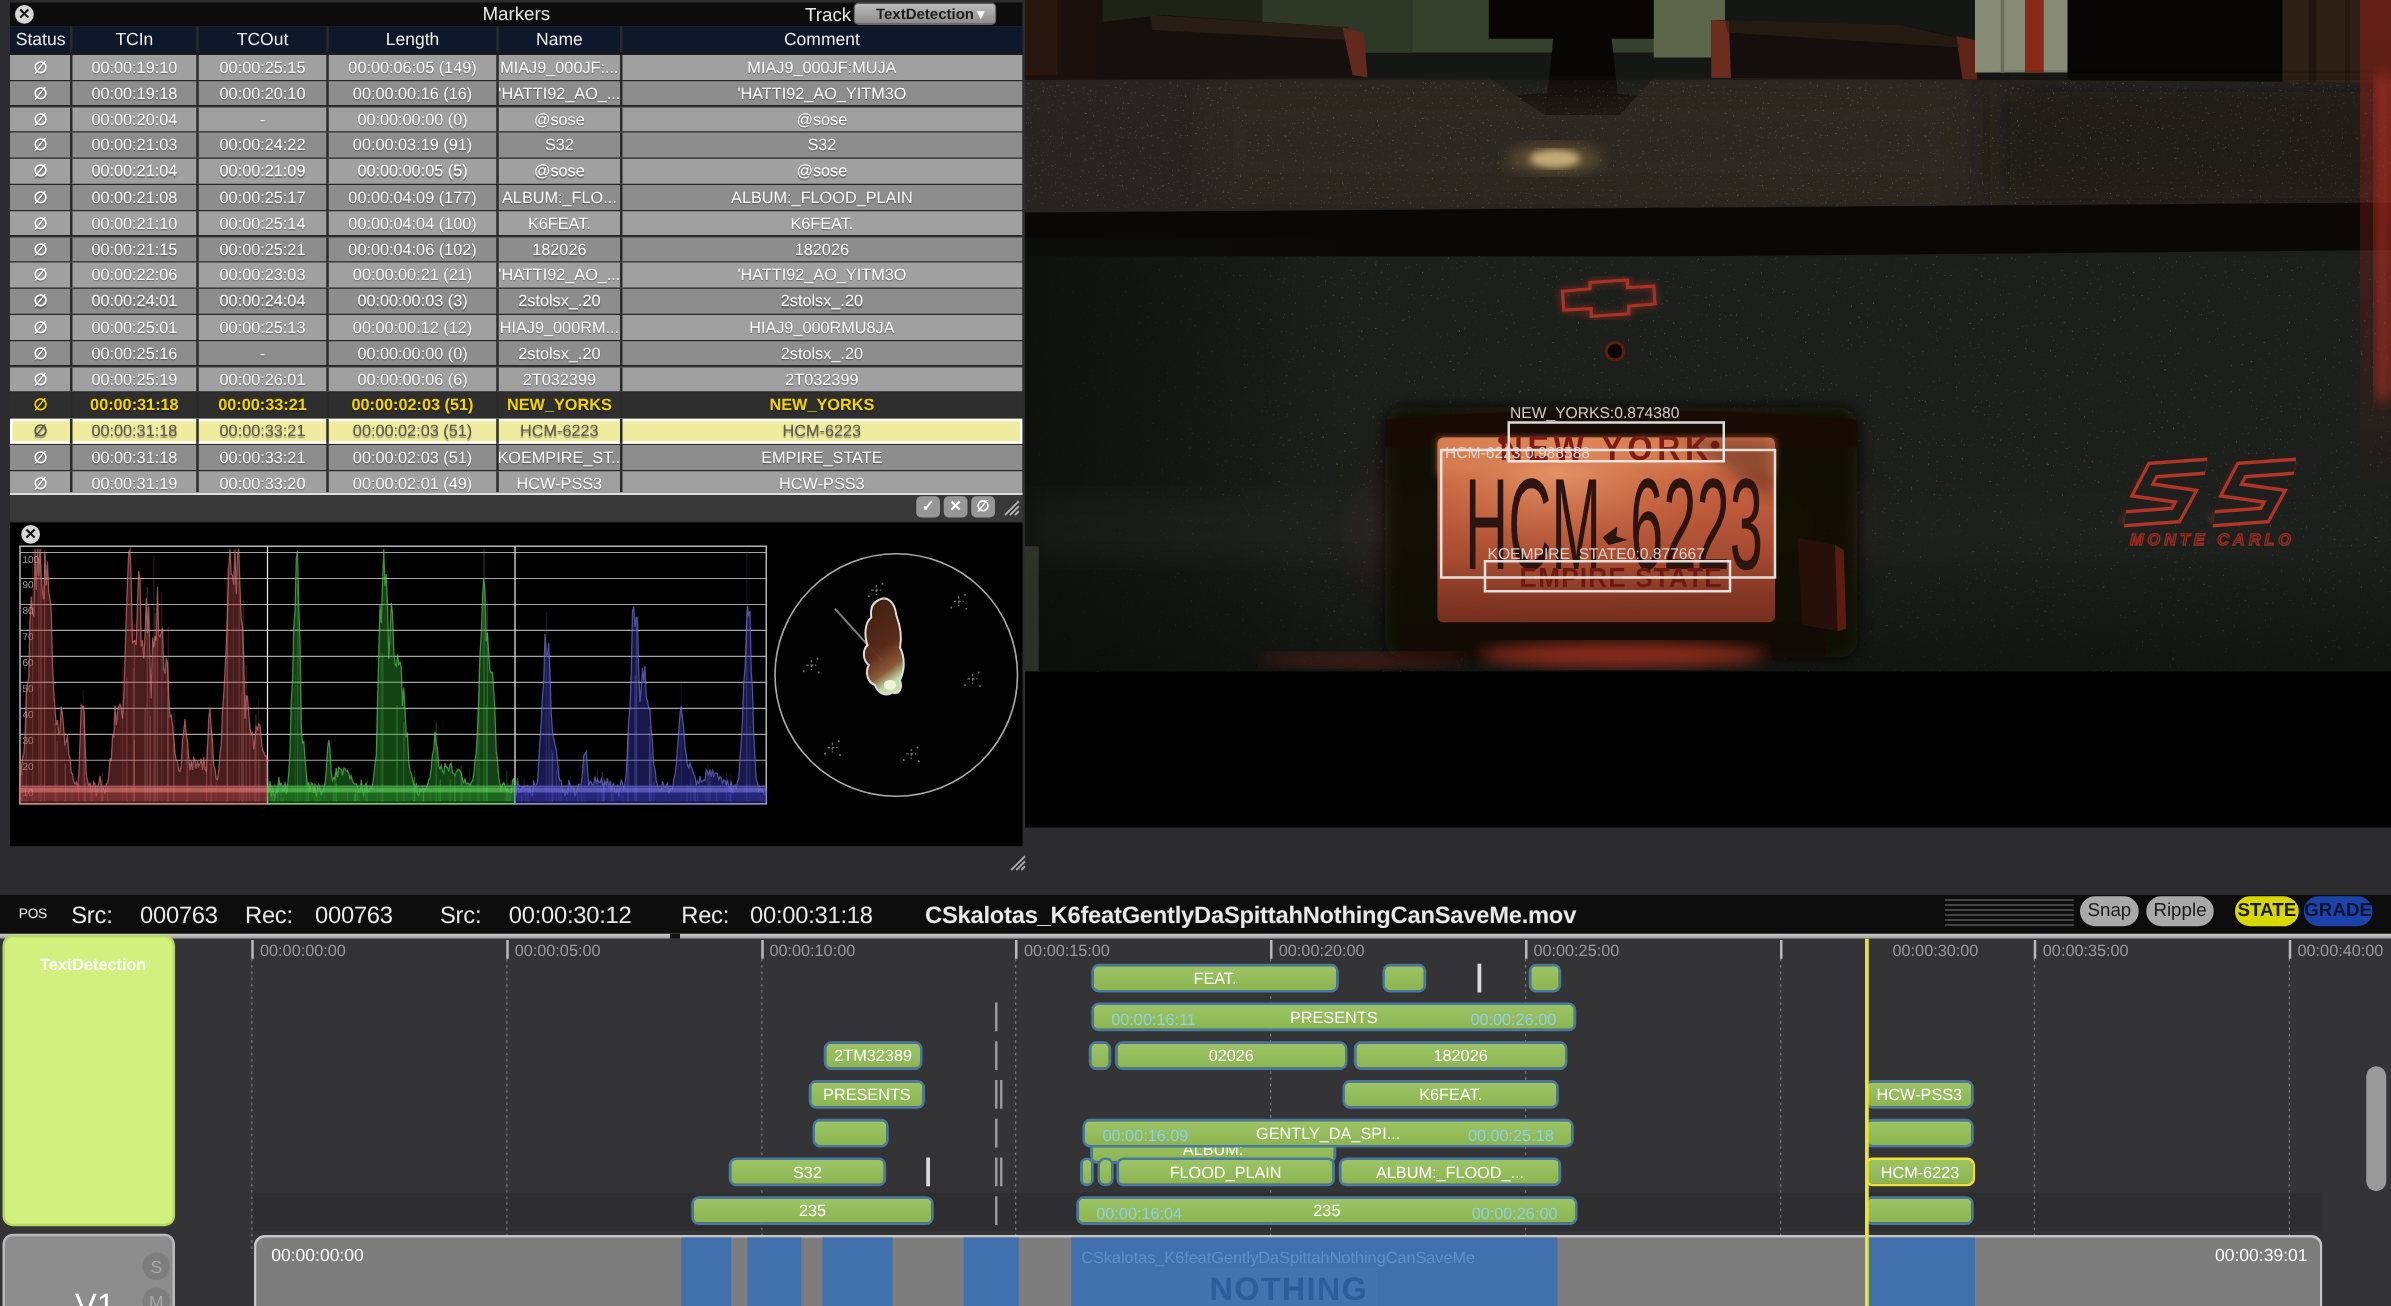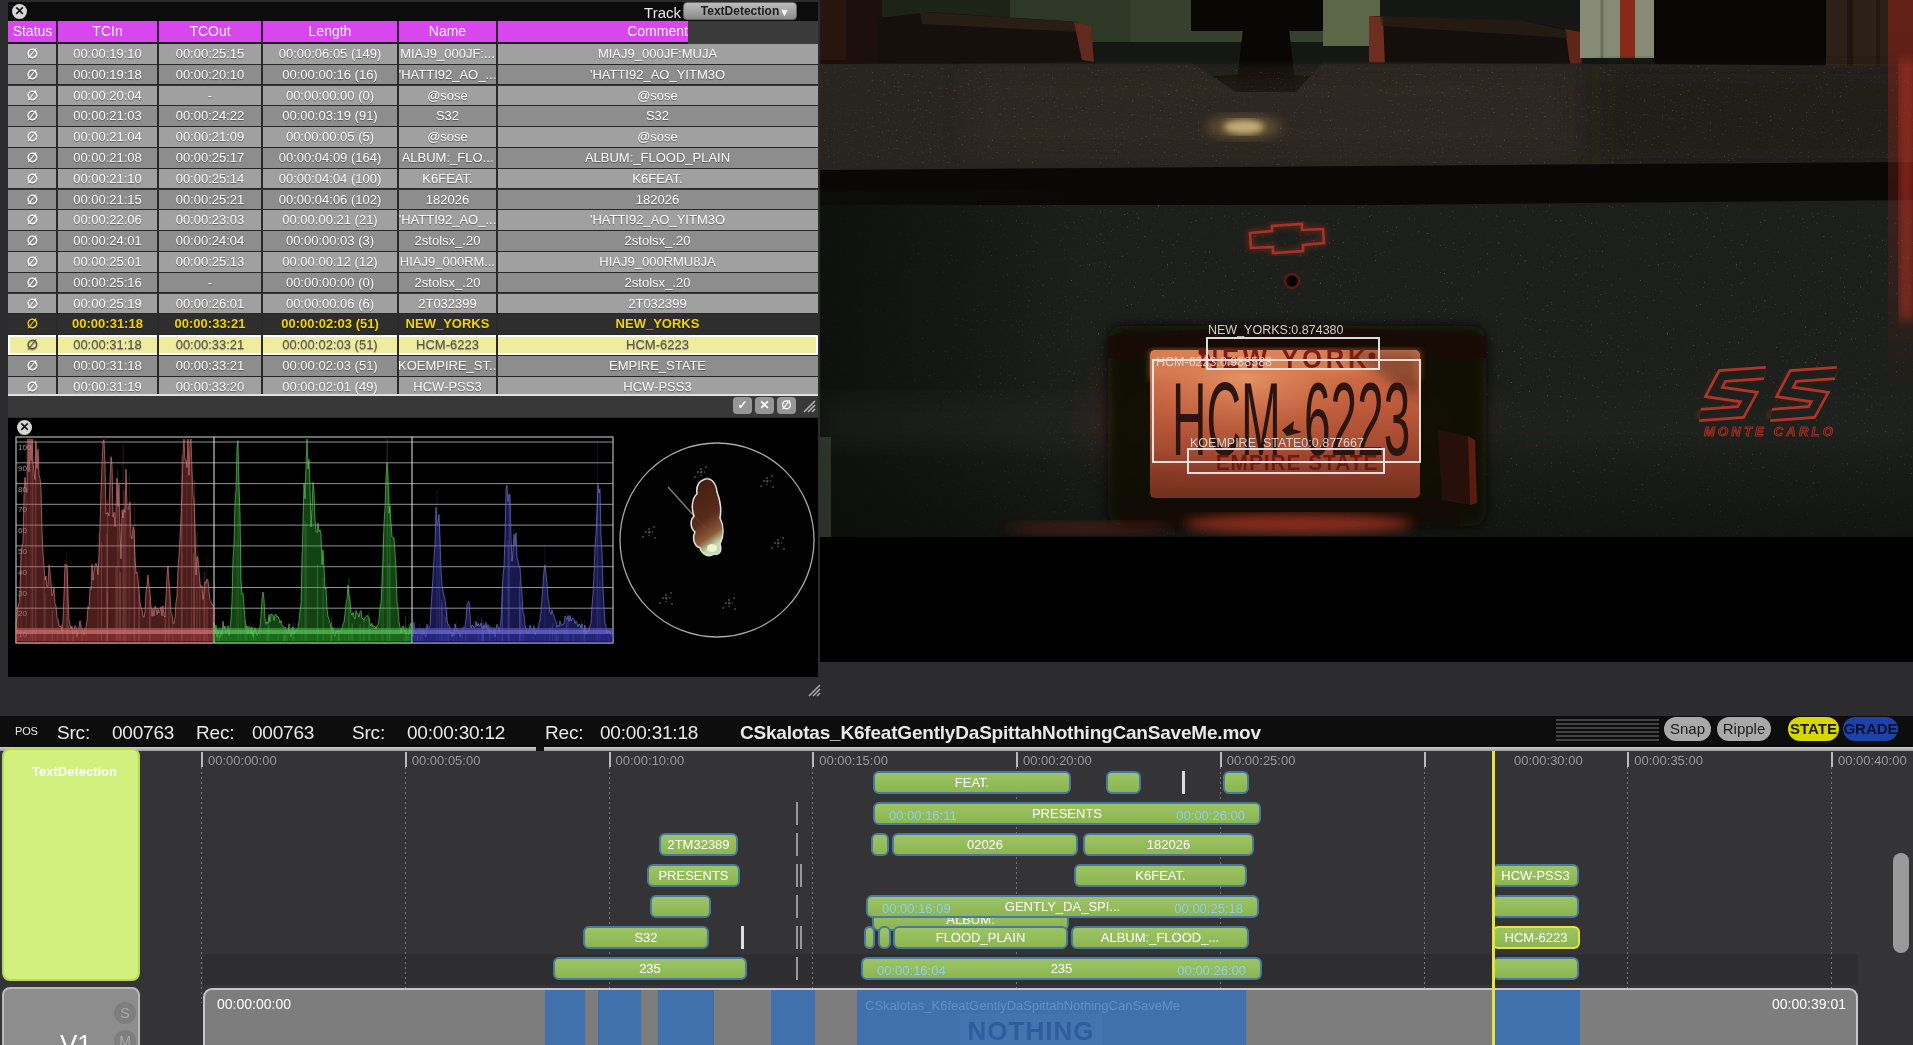--- a/index.html
+++ b/index.html
@@ -8,21 +8,21 @@
 .abs { position:absolute; }
 
 
 #markers { left:8px; top:2px; width:810px; height:415px; background:#3a3a3a; }
 #mtitle { left:0; top:0; width:810px; height:19px; background:#0c0c0c; }
 #mtitle .ttl { position:absolute; left:0; top:1px; width:810px; text-align:center; color:#e8e8e8; font-size:15px; }
 #mtitle .trk { position:absolute; right:137px; top:2px; color:#e8e8e8; font-size:15px; }
 #mdrop { left:675px; top:0px; width:114px; height:18px; background:linear-gradient(#bdbdbd,#8a8a8a); border-radius:4px; border:1px solid #666; color:#1d1d1d; font-size:12px; font-weight:bold; text-align:center; line-height:16px; }
 #mdrop .chev { position:absolute; right:6px; top:1px; font-size:11px; color:#f5f5f5; }
 .mclose { width:15px; height:15px; border-radius:50%; background:#d6d6d6; color:#111; font-size:12px; font-weight:bold; text-align:center; line-height:15px; }
-#mhead { left:0; top:19px; width:680px; height:23px; background:#d946ef; border-bottom:2px solid #1c1c1c; }
+#mhead { left:0; top:19px; width:810px; height:23px; background:#0f172a; border-bottom:2px solid #1c1c1c; }
 .hc { position:absolute; top:2px; height:19px; color:#efefef; font-size:14px; text-align:center; }
 .col0{left:0;width:49px;} .col1{left:49px;width:101px;} .col2{left:150px;width:104px;} .col3{left:254px;width:136px;} .col4{left:390px;width:99px;} .col5{left:489px;width:321px;}
 .vsep { position:absolute; top:0; width:2px; height:100%; background:#2a2a2a; }
 #mrows { left:0; top:42px; width:810px; height:350px; overflow:hidden; }
 .mrow { position:absolute; left:0; width:810px; height:19.6px; box-shadow:0 1.2px 0 #262626; }
 .mrow .c { position:absolute; top:0; height:100%; color:#fff; font-size:13px; text-align:center; line-height:19px; white-space:nowrap; overflow:hidden; text-shadow:0 1px 1px rgba(0,0,0,0.4); }
 .rA { background:#a0a0a0; }
 .rB { background:#8d8d8d; }
 .rY { background:#2e2e2e; }
 .rY .c { color:#f2d400; font-weight:bold; }
@@ -57,20 +57,21 @@
 .bclip { position:absolute; top:0; height:60px; background:rgba(62,113,175,0.95); }
 #playhead { position:absolute; left:1492px; top:0; width:3px; height:294px; background:#e8e23c; }
 #darkband { position:absolute; left:203px; top:203px; width:1655px; height:31px; background:#2e2e30; }
 </style>
 </head>
 <body>
 <div id="page">
 
   <div class="abs" id="markers">
     <div class="abs" id="mtitle">
+      <div class="ttl">Markers</div>
       <div class="trk">Track</div>
       <div class="abs mclose" style="left:4px;top:2px;">✕</div>
       <div class="abs" id="mdrop">TextDetection<span class="chev">▼</span></div>
     </div>
     <div class="abs" id="mhead">
       <div class="hc col0">Status</div>
         <div class="hc col1">TCIn</div>
         <div class="hc col2">TCOut</div>
         <div class="hc col3">Length</div>
         <div class="hc col4">Name</div>
@@ -144,21 +145,21 @@
           <div class="vsep" style="left:48px"></div>
           <div class="vsep" style="left:149px"></div>
           <div class="vsep" style="left:253px"></div>
           <div class="vsep" style="left:389px"></div>
           <div class="vsep" style="left:488px"></div>
         </div>
         <div class="mrow rB" style="top:104.0px">
           <div class="c col0 noS">∅</div>
           <div class="c col1">00:00:21:08</div>
           <div class="c col2">00:00:25:17</div>
-          <div class="c col3">00:00:04:09 (164)</div>
+          <div class="c col3">00:00:04:09 (177)</div>
           <div class="c col4">ALBUM:_FLO...</div>
           <div class="c col5">ALBUM:_FLOOD_PLAIN</div>
           <div class="vsep" style="left:48px"></div>
           <div class="vsep" style="left:149px"></div>
           <div class="vsep" style="left:253px"></div>
           <div class="vsep" style="left:389px"></div>
           <div class="vsep" style="left:488px"></div>
         </div>
         <div class="mrow rA" style="top:124.8px">
           <div class="c col0 noS">∅</div>

